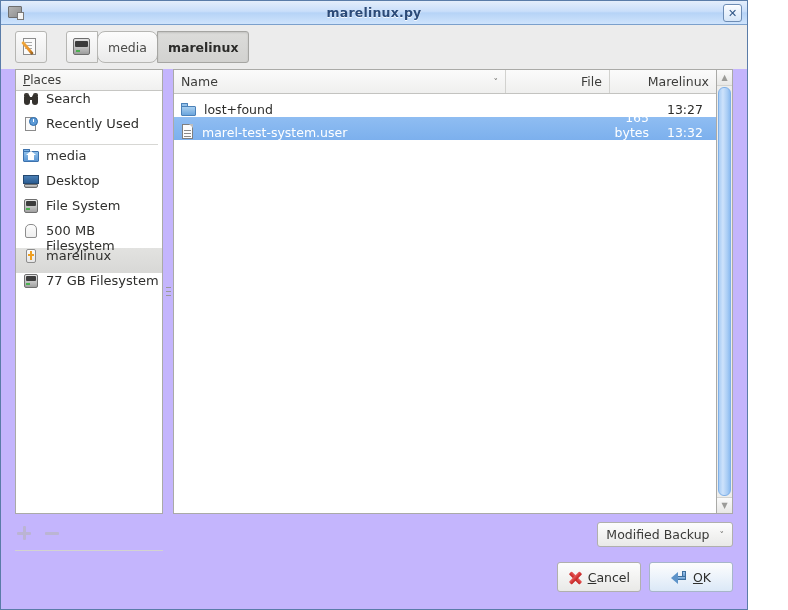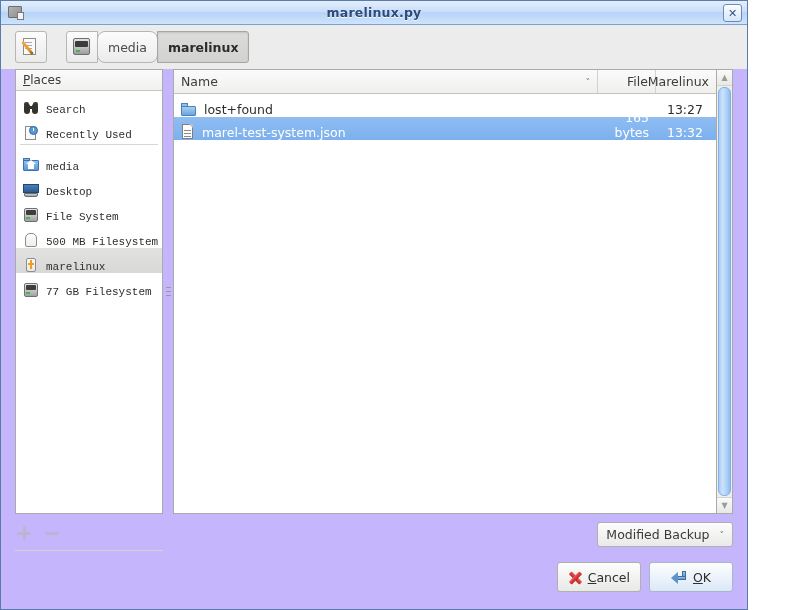--- a/index.html
+++ b/index.html
@@ -198,26 +198,25 @@
     align-items: center;
     padding-left: 7px;
     font-size: 12px;
     color: #3a3a38;
   }
   .places-head u { text-decoration: underline; }
   .places-list { flex: 1; overflow: hidden; }
   .place {
     height: 25px;
     display: flex;
-    align-items: flex-end;
+    align-items: flex-start;
     padding-left: 7px;
-    font-size: 11px;
+    font-size: 13px;
     color: #2f2f2d;
     cursor: pointer;
-    font-family: Liberation Mono, monospace;
   }
   .place.selected {
     background: linear-gradient(to bottom, #e2e2e0 0%, #d8d8d6 100%);
   }
   .place .lbl { margin-left: 7px; }
   .place-sep {
     height: 1px;
     background: #d7d7d4;
     margin: 3px 4px 3px 4px;
   }
@@ -343,20 +342,21 @@
     display: flex;
     flex-direction: column;
     overflow: hidden;
   }
   .fl-head {
     display: flex;
     height: 23px;
     flex: none;
     background: linear-gradient(to bottom, #fbfbfb 0%, #efefee 100%);
     border-bottom: 1px solid #c3c3c0;
+    gap: 46px;
   }
   .fl-head .col {
     display: flex;
     align-items: center;
     font-size: 12.5px;
     color: #3c3c3a;
     border-right: 1px solid #d2d2cf;
     box-sizing: border-box;
     padding: 0 7px;
   }
@@ -704,21 +704,21 @@
 
         <div class="row selected">
           <div class="c-name">
             <span class="ic-doc">
               <span class="pg"></span>
                 <span class="fold"></span>
               <span class="ln" style="top:6px"></span>
               <span class="ln" style="top:9px"></span>
               <span class="ln" style="top:12px"></span>
             </span>
-            <span class="nm">marel-test-system.json</span>
+            <span class="nm">marel-test-system.user</span>
           </div>
           <div class="c-size">165 bytes</div>
           <div class="c-mod">13:32</div>
         </div>
 
       </div>
     </div>
 
     <div class="vsb">
       <div class="arrow up">▲</div>

